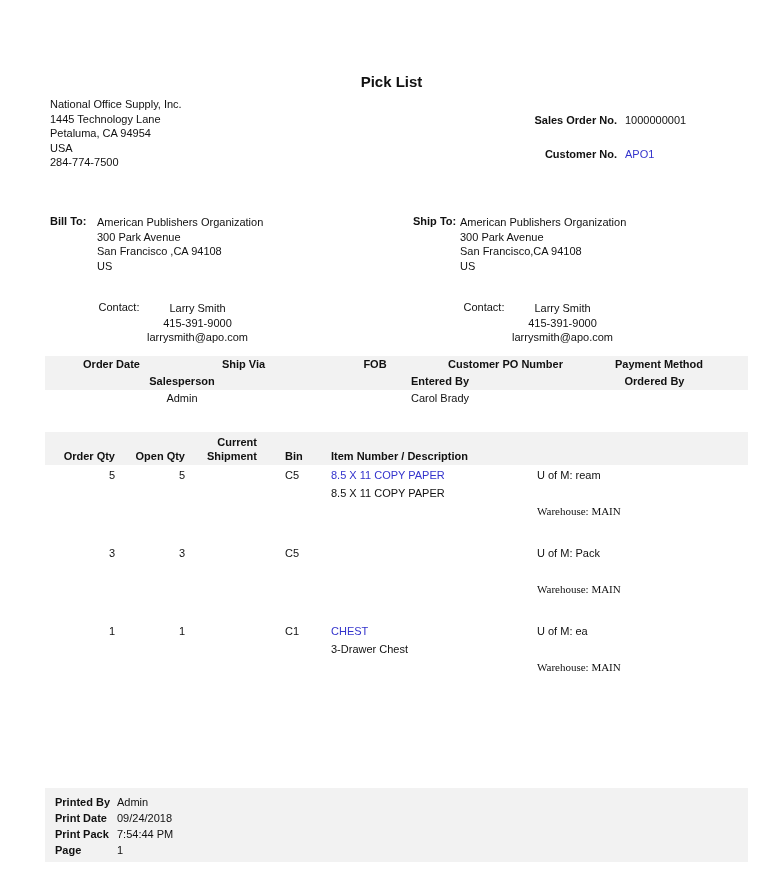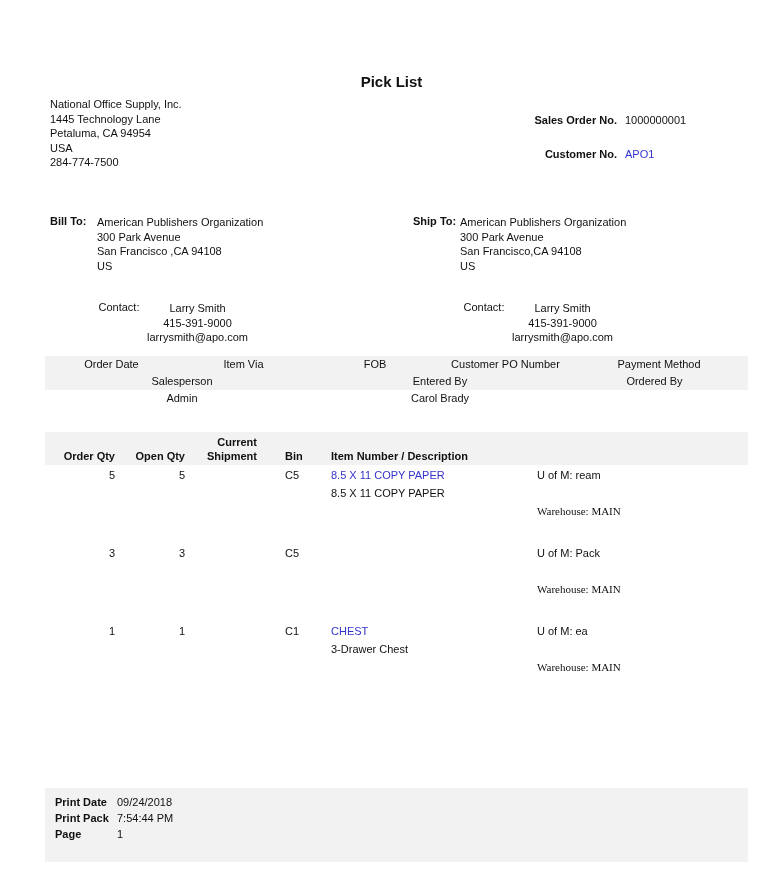--- a/index.html
+++ b/index.html
@@ -32,21 +32,21 @@
   .contact-bill { left:97px; }
   .contact-ship { left:462px; }
   .contact-label { width:44px; flex:none; margin-right:6px; }
   .contact-lines { line-height:14.7px; }
 
   .info-table { position:absolute; left:45px; top:356px; width:703px; }
   .grid5 { display:grid; grid-template-columns:133px 131px 132px 129px 178px; }
   .grid3 { display:grid; grid-template-columns:274px 242px 187px; }
   .info-table .cell { text-align:center; line-height:17px; height:17px; white-space:nowrap; }
   .band { background:#f2f2f2; }
-  .band .cell { font-weight:normal; }
+  .band .cell { font-weight:bold; }
 
   .items { position:absolute; left:45px; top:432px; width:703px; }
   .items-grid { display:grid; grid-template-columns:70px 70px 72px 28px 46px 206px 211px; }
   .items-head { background:#f2f2f2; height:33px; align-items:end; padding-bottom:2px; box-sizing:border-box; }
   .items-head .hcell { font-weight:bold; line-height:14px; white-space:nowrap; }
   .ra { text-align:right; }
   .item-row { grid-auto-rows:18px; margin-bottom:24px; }
   .item-row > span { line-height:18px; white-space:nowrap; }
   .item-row .c1 { grid-column:1; grid-row:1; }
   .item-row .c2 { grid-column:2; grid-row:1; }
@@ -119,21 +119,21 @@
     <div class="contact-lines">
       <div>Larry Smith</div>
       <div>415-391-9000</div>
       <div>larrysmith@apo.com</div>
     </div>
   </div>
 
   <div class="info-table">
     <div class="grid5 band">
       <div class="cell">Order Date</div>
-      <div class="cell">Item Via</div>
+      <div class="cell">Ship Via</div>
       <div class="cell">FOB</div>
       <div class="cell">Customer PO Number</div>
       <div class="cell">Payment Method</div>
     </div>
     <div class="grid3 band">
       <div class="cell">Salesperson</div>
       <div class="cell">Entered By</div>
       <div class="cell">Ordered By</div>
     </div>
     <div class="grid3">
@@ -184,20 +184,23 @@
       <span class="c5">C1</span>
       <span class="c6 blue">CHEST</span>
       <span class="c7">U of M: ea</span>
       <span class="desc">3-Drawer Chest</span>
       <span class="wh">Warehouse: MAIN</span>
     </div>
   </div>
 
   <div class="footer">
     <div class="frow">
+      <span class="flabel">Printed By</span><span>Admin</span>
+    </div>
+    <div class="frow">
       <span class="flabel">Print Date</span><span>09/24/2018</span>
     </div>
     <div class="frow">
       <span class="flabel">Print Pack</span><span>7:54:44 PM</span>
     </div>
     <div class="frow">
       <span class="flabel">Page</span><span>1</span>
     </div>
   </div>
 

